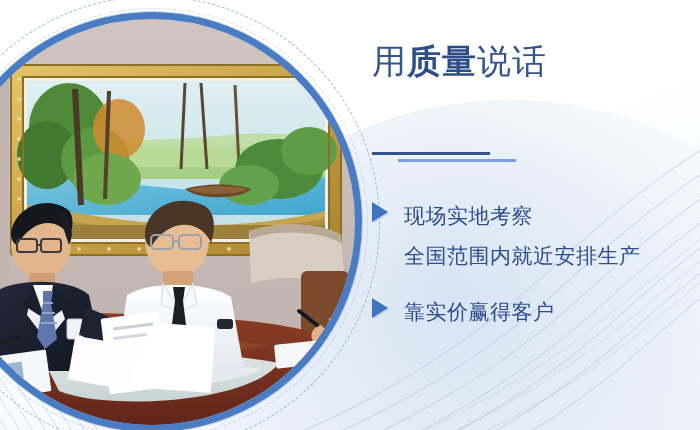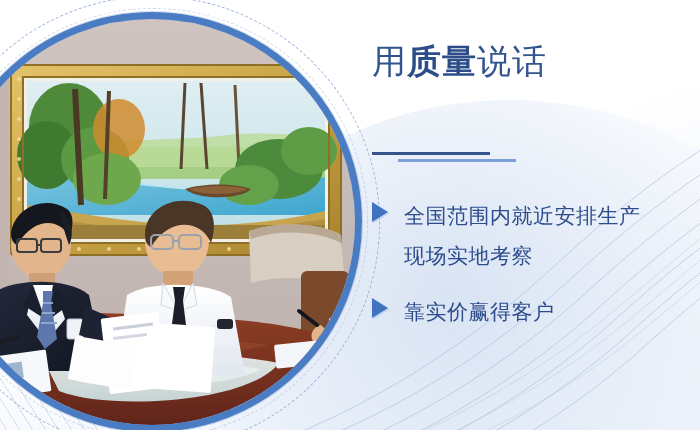--- a/index.html
+++ b/index.html
@@ -358,22 +358,22 @@
 
       <div class="bullet-group">
         <div class="bullet-row">
           <span class="arrow">
             <svg width="20" height="22" viewBox="0 0 20 22" aria-hidden="true">
               <path d="M2,1 L18,11 L2,21 Z" fill="#adc3e6" opacity="0.55" transform="translate(1.5,1.5)"></path>
               <path d="M2,1 L18,11 L2,21 Z" fill="#3f72bf"></path>
             </svg>
           </span>
           <span class="b-lines">
+            <div class="b-line indent">现场实地考察</div>
             <div class="b-line">全国范围内就近安排生产</div>
-            <div class="b-line indent">现场实地考察</div>
           </span>
         </div>
       </div>
 
       <div class="bullet-group">
         <div class="bullet-row">
           <span class="arrow">
             <svg width="20" height="22" viewBox="0 0 20 22" aria-hidden="true">
               <path d="M2,1 L18,11 L2,21 Z" fill="#adc3e6" opacity="0.55" transform="translate(1.5,1.5)"></path>
               <path d="M2,1 L18,11 L2,21 Z" fill="#3f72bf"></path>

